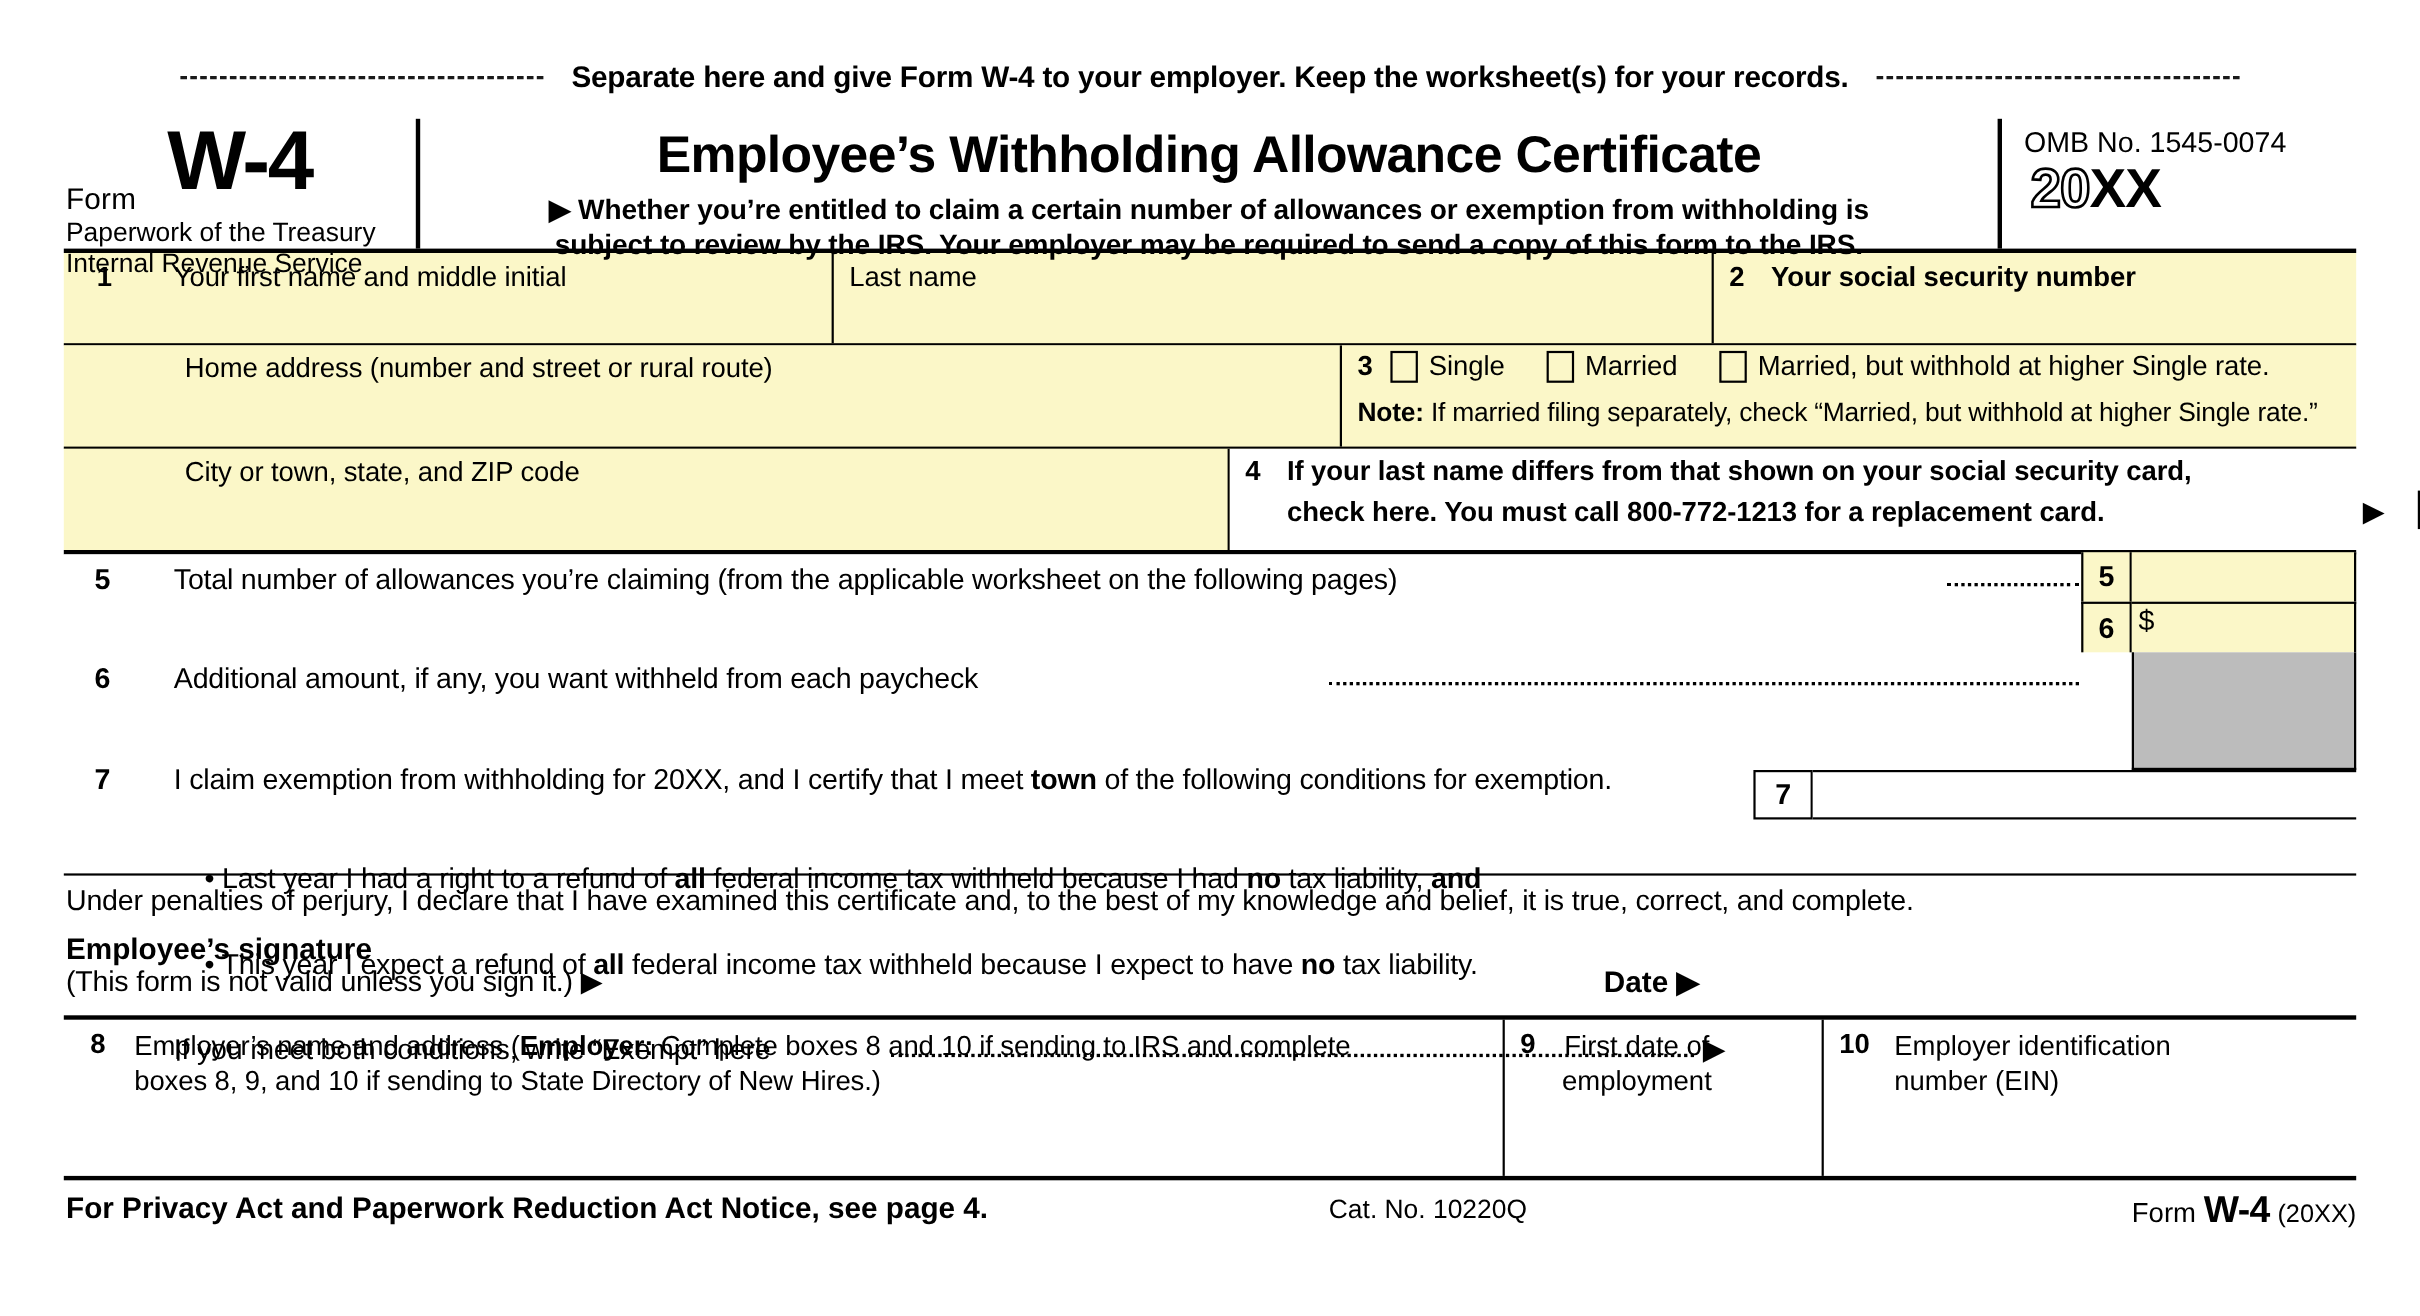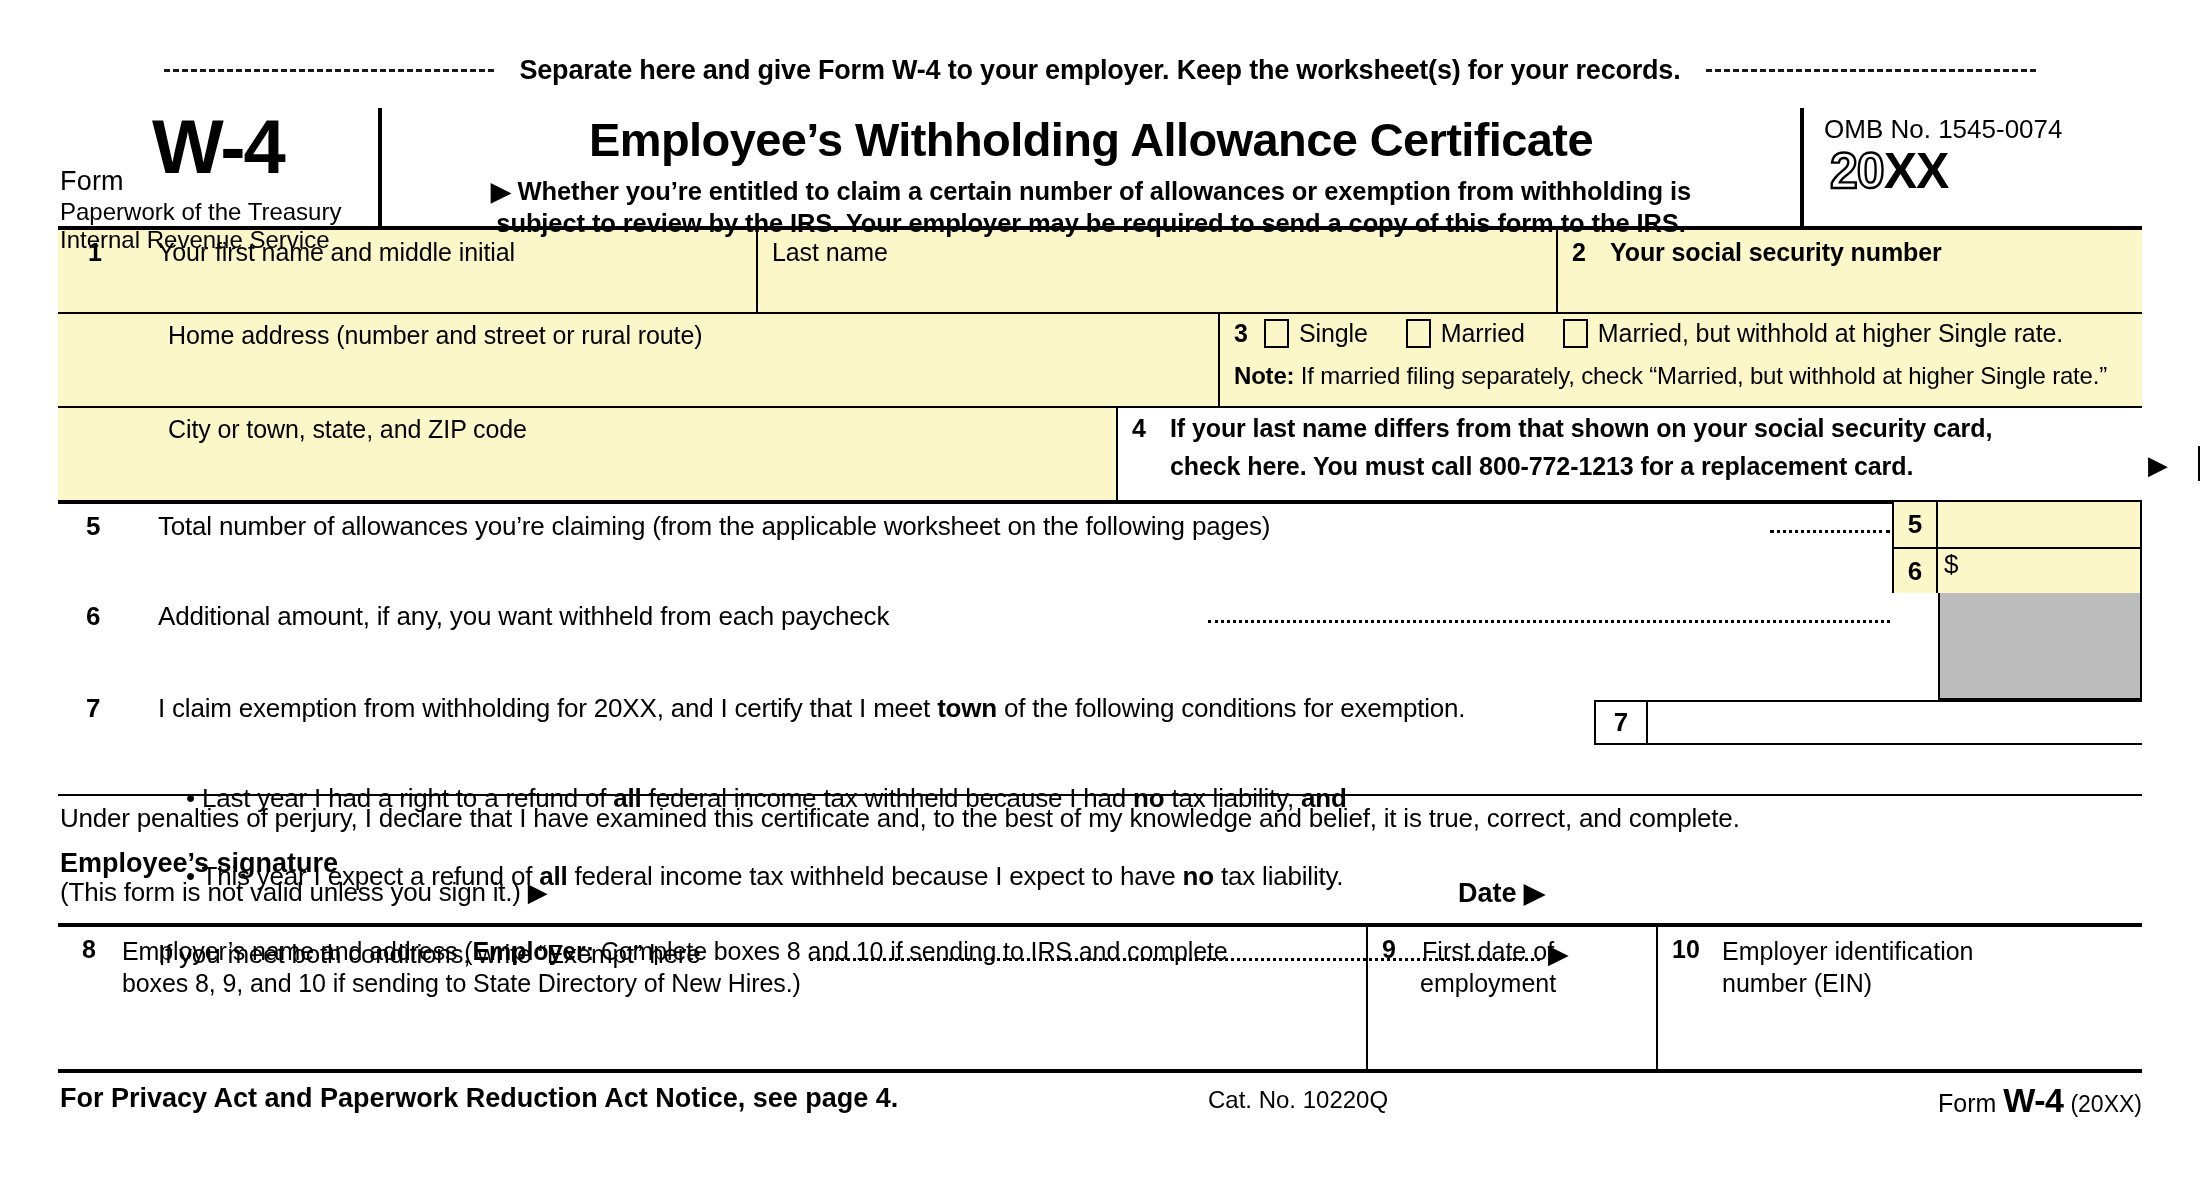--- a/index.html
+++ b/index.html
@@ -103,21 +103,21 @@
     margin-top: 9px;
     font-size: 25.5px;
     font-weight: bold;
     line-height: 1.26;
     letter-spacing: -0.1px;
   }
   .mh-right {
     width: 318px;
     border-left: 4px solid #000;
     position: relative;
-    padding-left: 20px;
+    padding-left: 4px;
   }
   .mh-omb {
     position: absolute;
     left: 20px; top: 6px;
     font-size: 26px;
     white-space: nowrap;
   }
   .mh-year {
     position: absolute;
     left: 26px; top: 38px;

